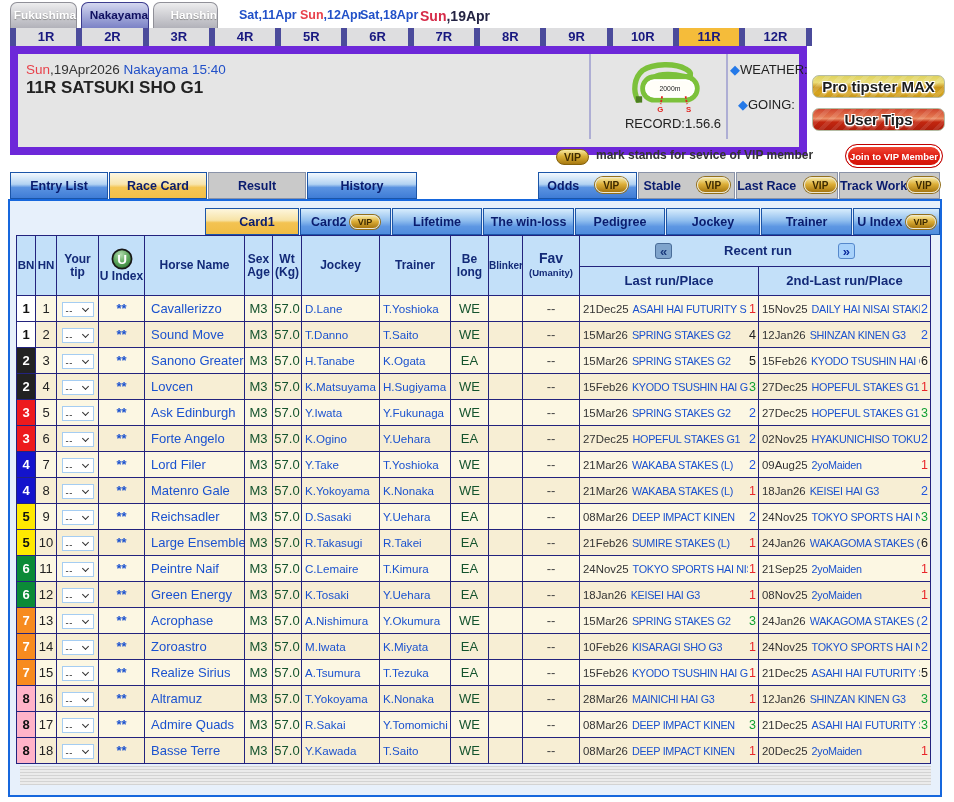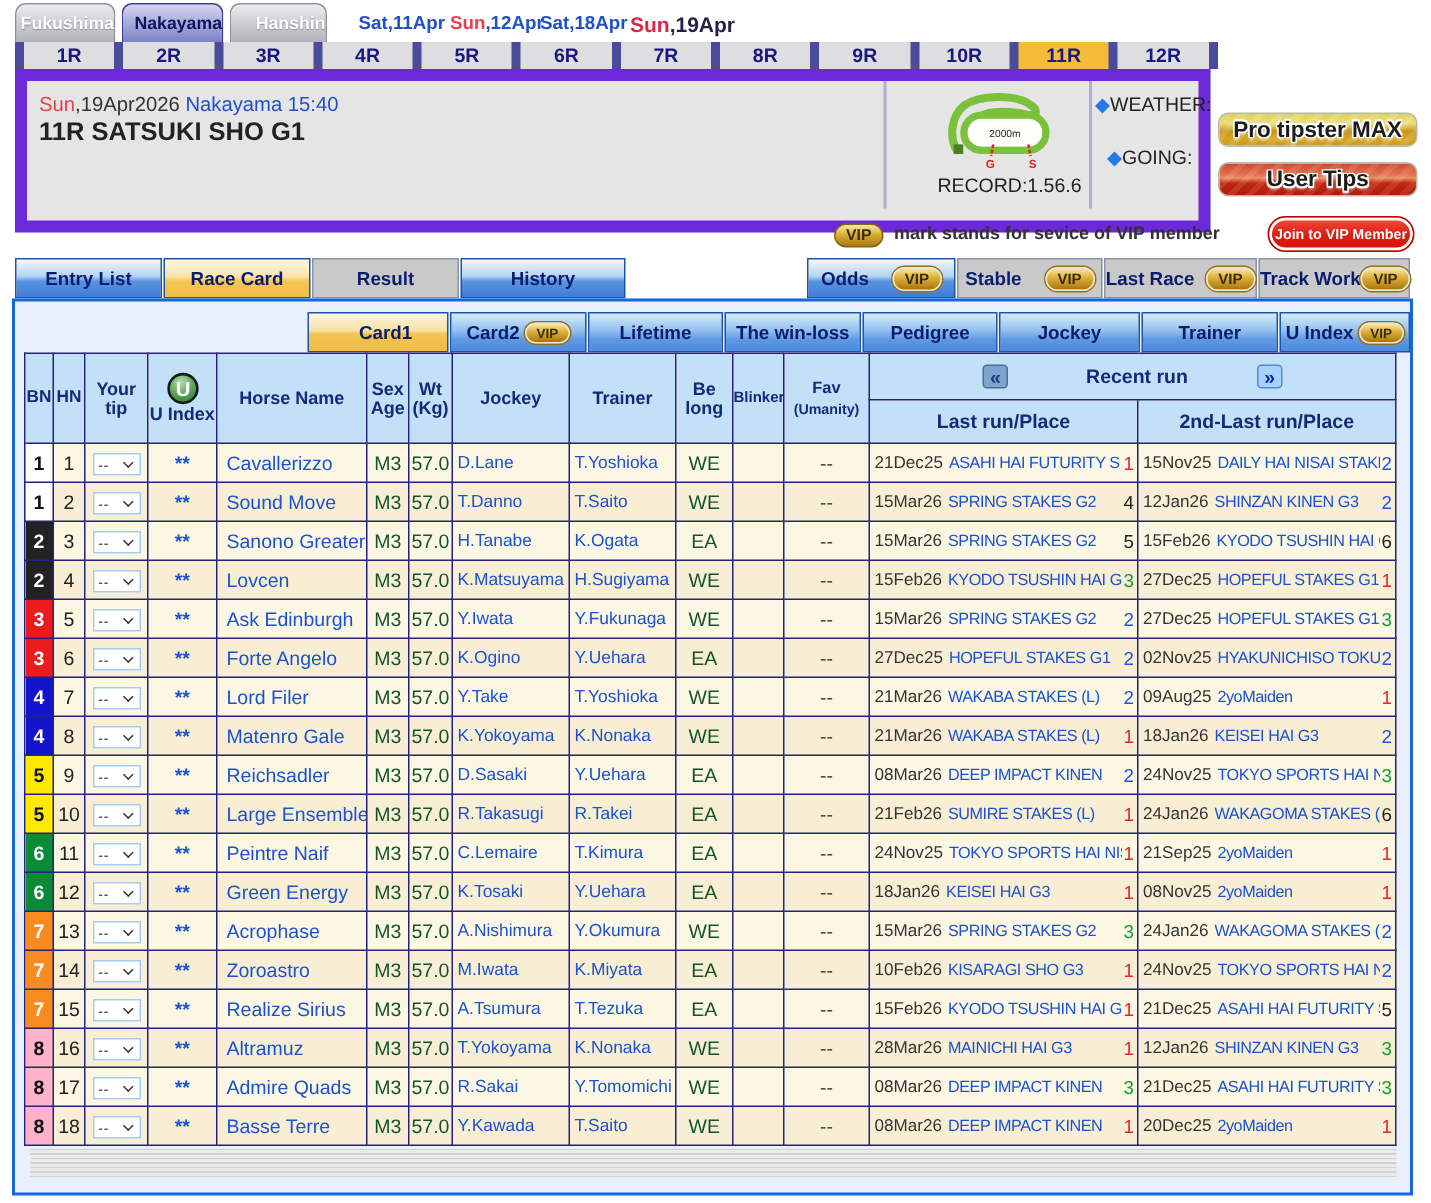--- a/index.html
+++ b/index.html
@@ -206,21 +206,21 @@
             <circle cx="11" cy="11" r="9.6" fill="url(#ug)" stroke="#181818" stroke-width="1.7"></circle>
             <text x="11" y="16" font-size="13.5" font-weight="bold" fill="#fff" text-anchor="middle" font-family="Liberation Sans">U</text>
           </svg><br>U Index</th>
 <th rowspan="2">Horse Name</th>
 <th rowspan="2">Sex<br>Age</th>
 <th rowspan="2">Wt<br>(Kg)</th>
 <th rowspan="2">Jockey</th>
 <th rowspan="2">Trainer</th>
 <th rowspan="2">Be<br>long</th>
 <th rowspan="2" style="font-size:10px; overflow:visible;">Blinker</th>
-<th rowspan="2"><span style="font-size:11px;">Fav</span><br><span style="font-size:9.5px;">(Umanity)</span></th>
+<th rowspan="2"><span style="font-size:14px;">Fav</span><br><span style="font-size:9.5px;">(Umanity)</span></th>
 <th colspan="2" style="height:29px;">
           <div style="display:flex;align-items:center;justify-content:center;">
             <span style="display:inline-block;width:17px;height:16px;background:#7fa4cc;border:1px solid #4a6d99;border-radius:3px;color:#1a3a7c;line-height:15px;font-size:13px;font-weight:bold;">«</span>
             <span style="margin:0 46px 0 52px;font-size:13px;">Recent run</span>
             <span style="display:inline-block;width:17px;height:16px;background:#a8d2fb;border:1px solid #5588cc;border-radius:3px;color:#0a2a9c;line-height:15px;font-size:13px;font-weight:bold;">»</span>
           </div>
         </th>
 </tr>
 <tr>
 <th style="height:28px; font-size:13px;">Last run/Place</th>

